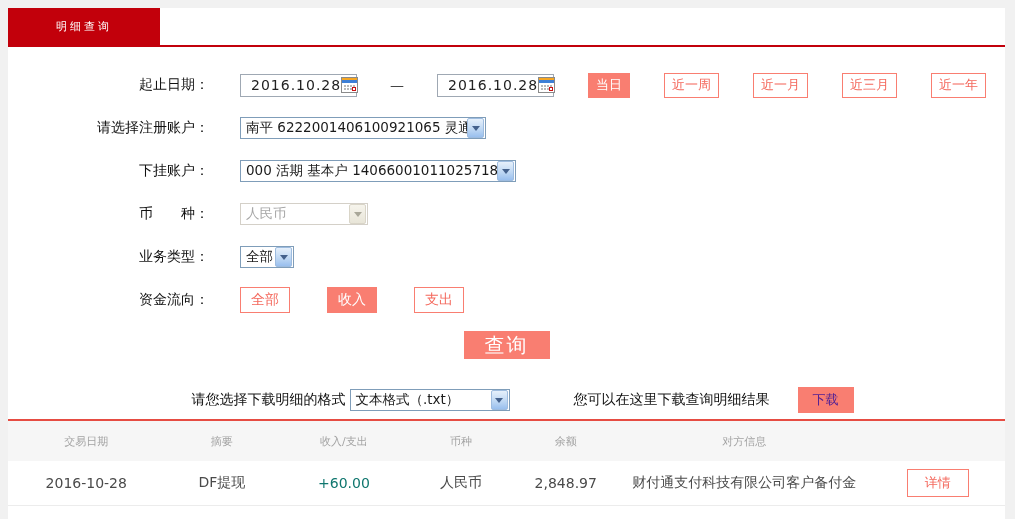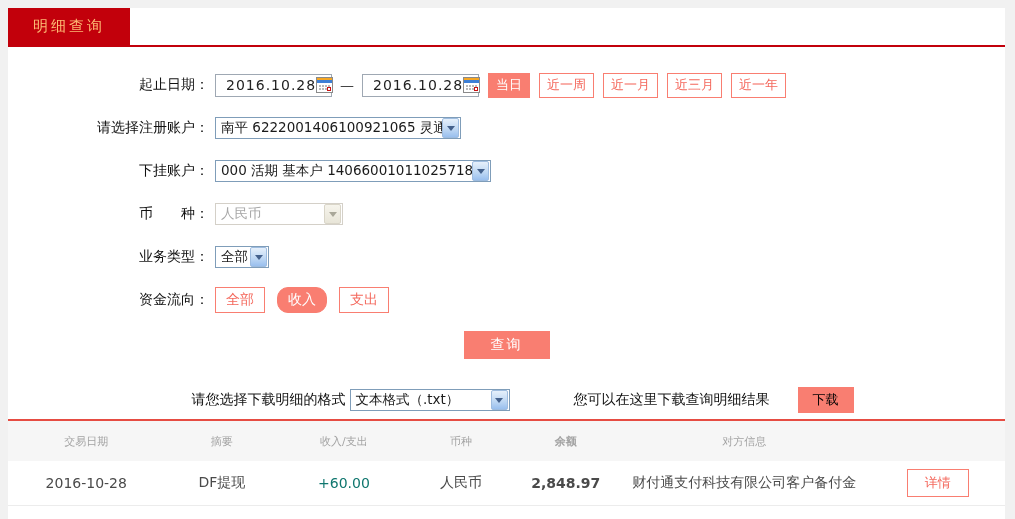--- a/index.html
+++ b/index.html
@@ -8,28 +8,28 @@
     background:#f1f1f1;
     font-family:"DejaVu Sans","Liberation Sans",sans-serif;
     font-size:14px; color:#333;
     padding:8px 10px 0 8px;
   }
   .card { background:#fff; width:997px; height:511px; position:relative; }
 
   
   .tab-bar { border-bottom:2px solid #c2000b; height:39px; }
   .tab {
-    width:122px; height:37px; background:#c2000b; color:#fdba74;
+    width:152px; height:37px; background:#c2000b; color:#ffffff;
     display:flex; align-items:center; justify-content:center;
-    font-size:15px; letter-spacing:3px; cursor:pointer;
+    font-size:11px; letter-spacing:3px; cursor:pointer;
   }
 
   
   .form { padding-top:26px; }
-  .form-row { display:flex; align-items:center; height:24px; margin-bottom:19px; }
+  .form-row { display:flex; align-items:center; height:24px; margin-bottom:19px;gap:25px; }
   .form-label { width:207px; text-align:right; padding-right:6px; flex:none; color:#111; }
 
   .date-input {
     width:117px; height:23px; border:1px solid #9fa8b3; background:#fff;
     display:flex; align-items:center; padding:0 3px 0 10px; cursor:text;
   }
   .date-input .dval { flex:1; font-size:14px; color:#222; letter-spacing:1px; }
   .cal-icon { width:17px; height:16px; flex:none; cursor:pointer; }
   .dash { margin:0 8px; color:#444; }
 
@@ -62,44 +62,44 @@
   .w-sub { width:276px; }
   .w-cur { width:128px; }
   .w-biz { width:54px; }
   .w-fmt { width:160px; }
 
   .flow-btn {
     height:26px; min-width:48px; padding:0 10px; margin-right:12px;
     background:#fff; border:1px solid #f97e71; color:#f4685c;
     font-size:14px; cursor:pointer; font-family:inherit;
   }
-  .flow-btn.filled { background:#f97e71; border-color:#f97e71; color:#fff;border-radius:11px; }
+  .flow-btn.filled { background:#f97e71; border-color:#f97e71; color:#fff; }
 
   .query-btn {
     display:block; margin:17px auto 0; width:86px; height:28px;
-    background:#f97e71; color:#fff; border:none; font-size:14px;
+    background:#f97e71; color:#fff; border:none; font-size:20px;
     letter-spacing:2px; cursor:pointer; font-family:inherit;
   }
 
   
   .download-row { display:flex; align-items:center; justify-content:center; margin-top:29px; height:24px;padding-left:32px; }
   .dl-label { color:#111; margin-right:4px; }
   .dl-hint { color:#111; margin-left:64px; }
   .dl-btn {
-    margin-left:28px; width:56px; height:26px; background:#f97e71; color:#000000;
+    margin-left:28px; width:56px; height:26px; background:#f97e71; color:#4c1d95;
     border:none; font-size:13px; cursor:pointer; font-family:inherit;
   }
 
   
   .table-topline { height:2px; background:#e64c42; margin-top:7px; }
   .thead { display:flex; align-items:center; height:40px; background:#f6f6f6; color:#a3a3a3; font-size:11px; }
   .trow { display:flex; align-items:center; height:45px; background:#fff; border-bottom:1px solid #ececec; font-size:14px; color:#4a4a4a; }
   .cell { text-align:center; white-space:nowrap; overflow:hidden; }
   .c1 { width:15.7%; } .c2 { width:11.5%; } .c3 { width:13%; }
-  .c4 { width:10.5%; } .c5 { width:10.5%;font-weight:bold; } .c6 { width:25.3%; } .c7 { width:13.5%; }
+  .c4 { width:10.5%; } .c5 { width:10.5%; } .c6 { width:25.3%; } .c7 { width:13.5%; }
   .amount-in { color:#0f766e; }
   .detail-btn {
     width:62px; height:28px; background:#fff; border:1px solid #f97e71;
     color:#f4685c; font-size:13px; cursor:pointer; font-family:inherit;
   }
 </style>
 </head>
 <body>
 
 <div class="card">

